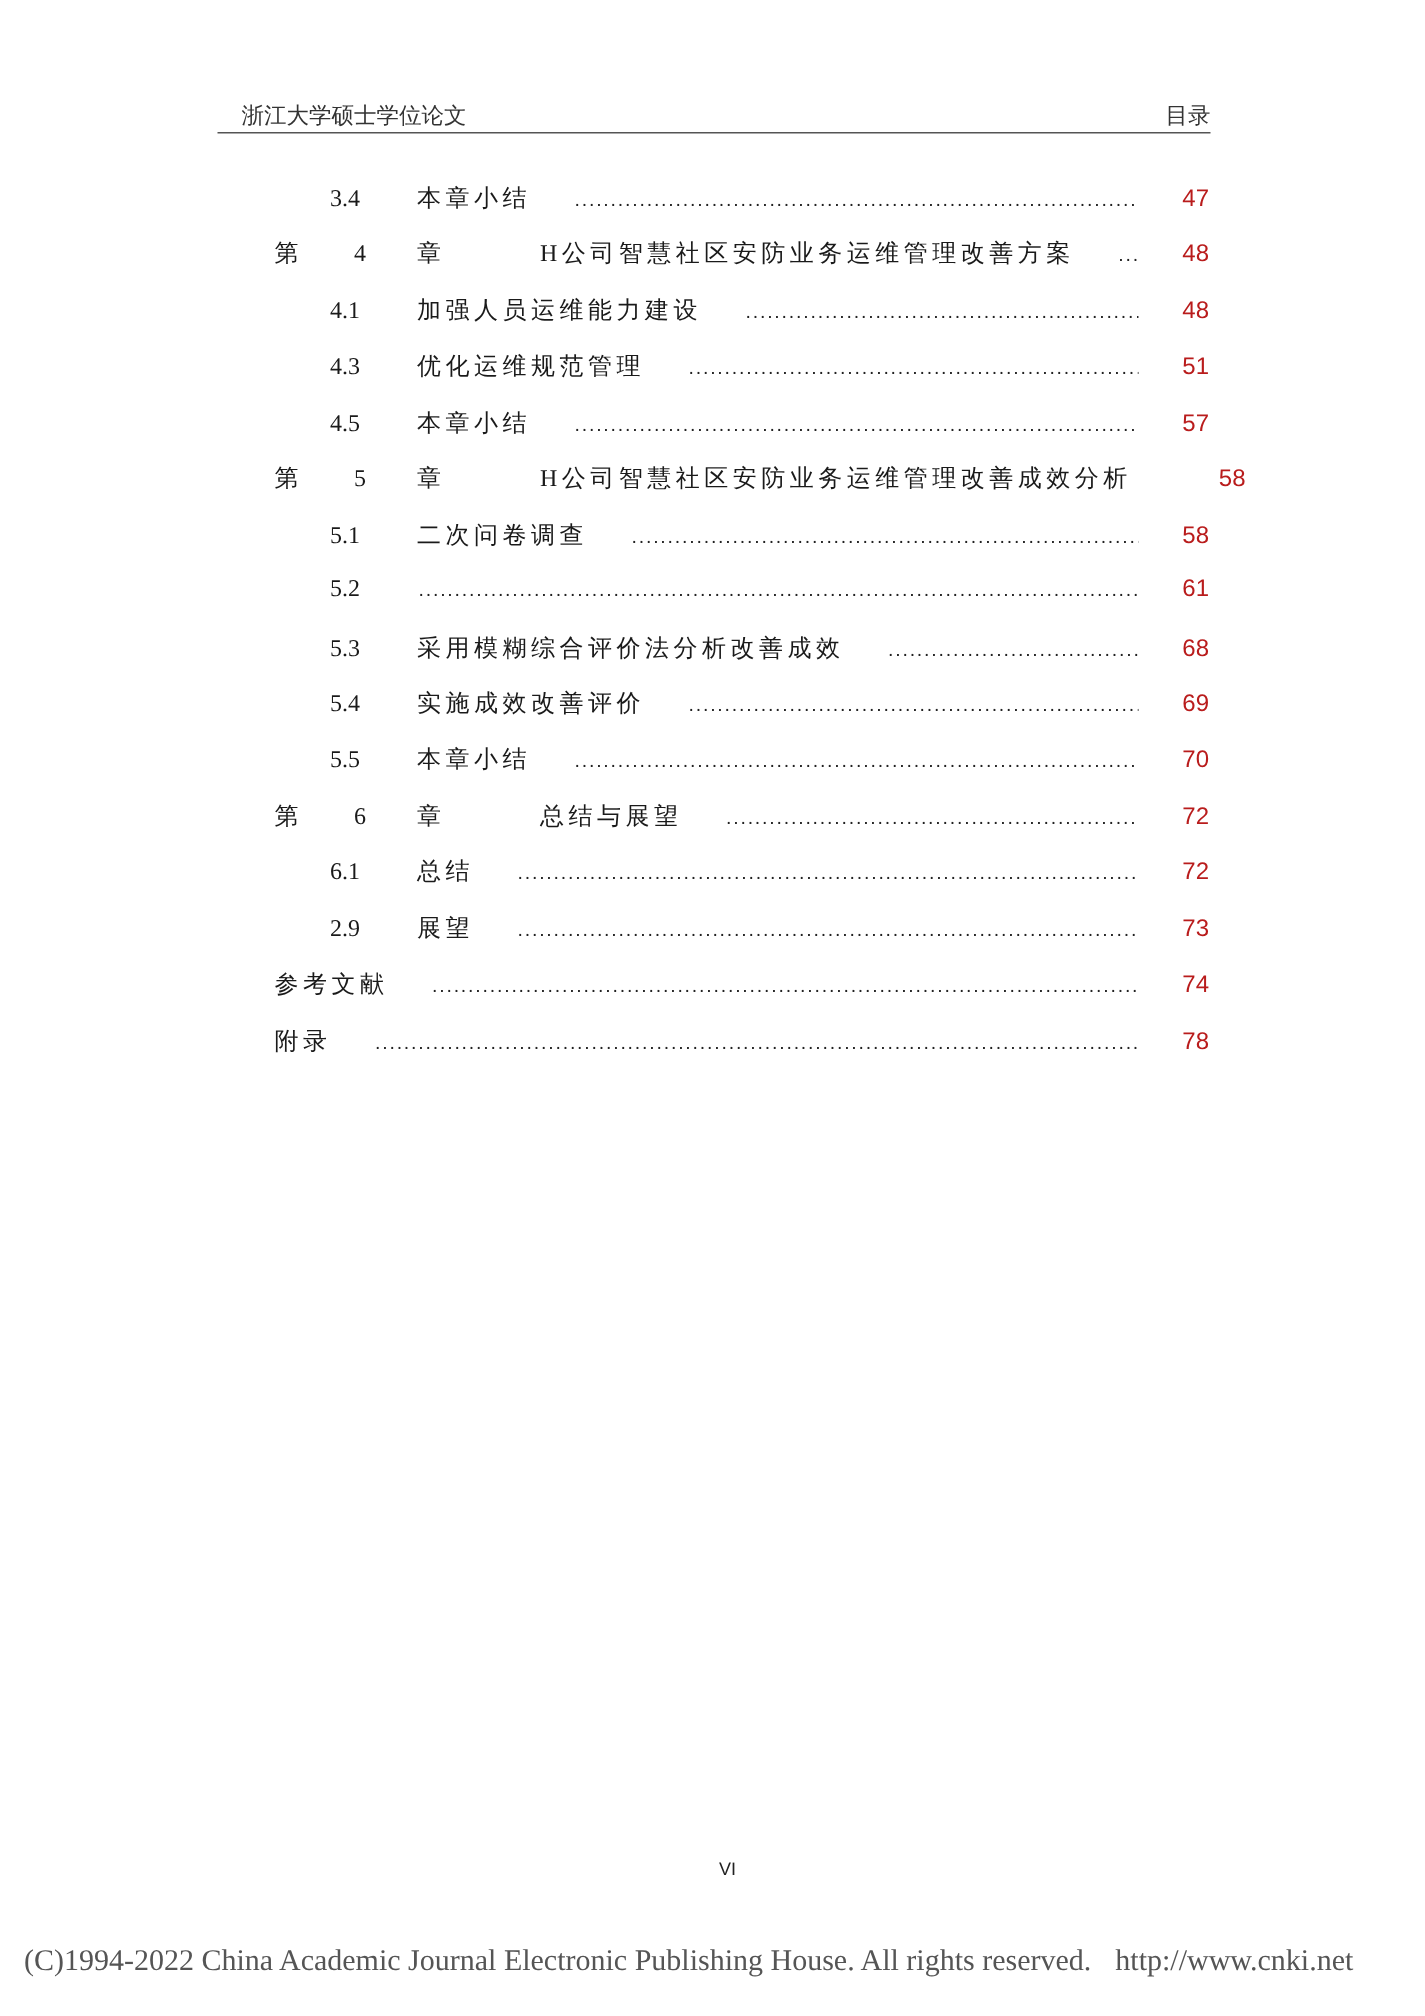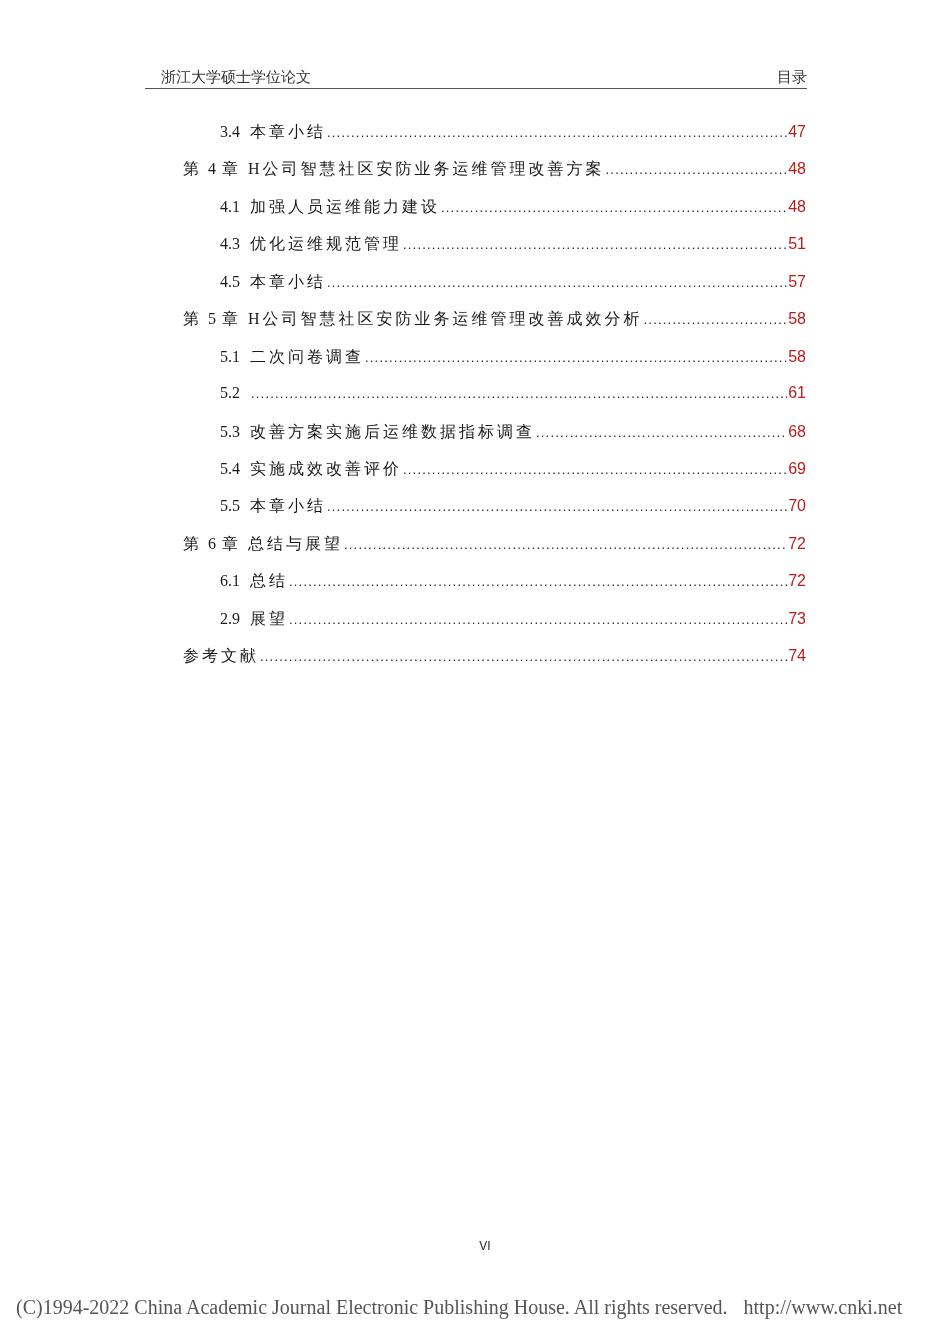--- a/index.html
+++ b/index.html
@@ -34,20 +34,21 @@
       top: 122px;
       width: 623px;
     }
     .toc-row {
       display: flex;
       align-items: baseline;
       height: 37.45px;
       font-size: 16px;
       letter-spacing: 3px;
       color: #1a1a1a;
+      gap: 28px;
     }
     .toc-row.level-2 { padding-left: 37px; }
     .toc-row .num {
       letter-spacing: 0;
       margin-right: 10px;
     }
     .toc-row .ch-num { letter-spacing: 0; margin: 0 6px; }
     .toc-row .title { white-space: nowrap; }
     .toc-row .leader {
       flex: 1;
@@ -151,21 +152,21 @@
   </div>
 
   <div class="toc-row level-2">
     <span class="num">5.2</span>
     <span class="leader"></span>
     <span class="page">61</span>
   </div>
 
   <div class="toc-row level-2">
     <span class="num">5.3</span>
-    <span class="title">改善方案实施后运维数据指标调查</span>
+    <span class="title">采用模糊综合评价法分析改善成效</span>
     <span class="leader"></span>
     <span class="page">68</span>
   </div>
 
   <div class="toc-row level-2">
     <span class="num">5.4</span>
     <span class="title">实施成效改善评价</span>
     <span class="leader"></span>
     <span class="page">69</span>
   </div>
@@ -197,19 +198,24 @@
     <span class="leader"></span>
     <span class="page">73</span>
   </div>
 
   <div class="toc-row level-1">
     <span class="title">参考文献</span>
     <span class="leader"></span>
     <span class="page">74</span>
   </div>
 
+  <div class="toc-row level-1">
+    <span class="title">附录</span>
+    <span class="leader"></span>
+    <span class="page">78</span>
+  </div>
 </div>
 
 <div class="page-number">VI</div>
 
 <div class="copyright">
   <span>(C)1994-2022 China Academic Journal Electronic Publishing House. All rights reserved.</span><span class="url">http://www.cnki.net</span>
 </div>
 
 </body></html>

